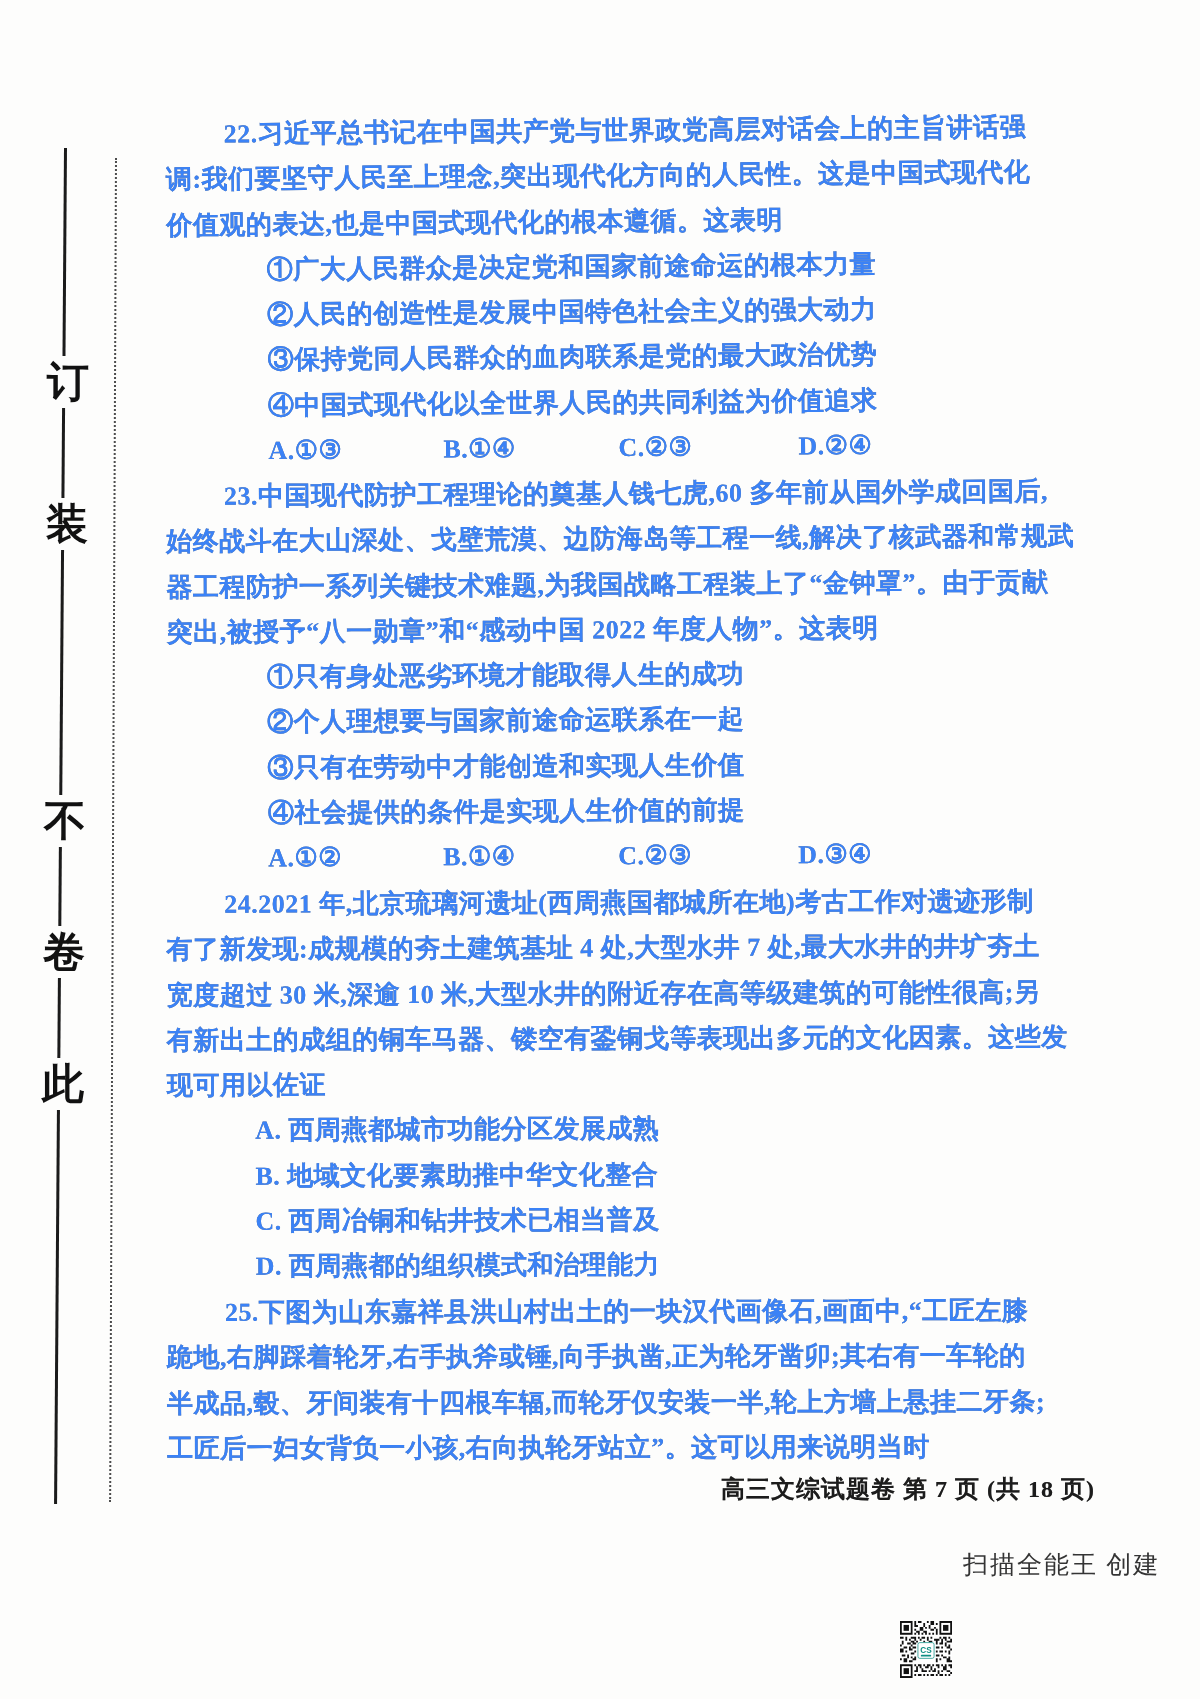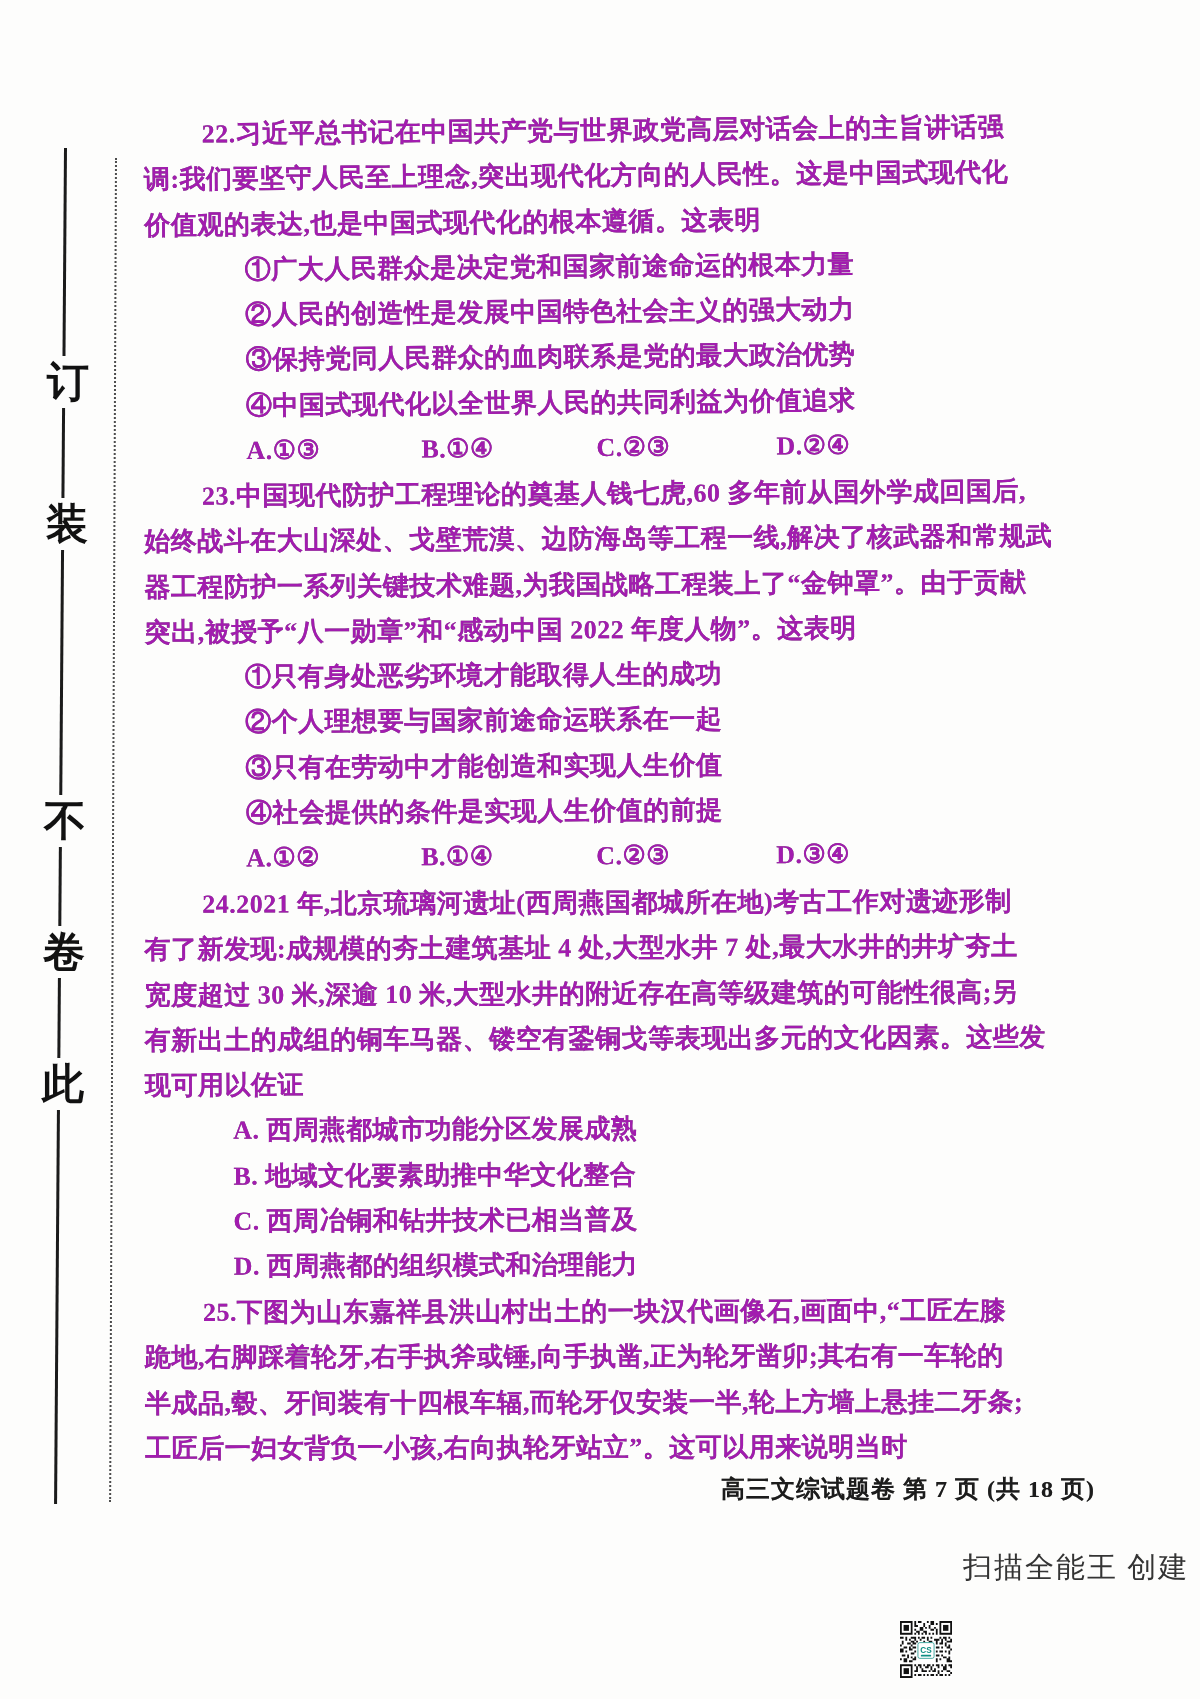--- a/index.html
+++ b/index.html
@@ -19,22 +19,22 @@
     font-size:42px;font-weight:700;color:#111;
     background:#fdfdfc;padding:5px 0;line-height:1;z-index:2;
   }
   .dot-rule{
     position:absolute;left:115px;top:158px;height:1344px;width:0;
     border-left:2px dotted #4c4c4c;transform:rotate(0.25deg);
     transform-origin:top center;
   }
   
   .content{
-    position:absolute;left:145px;top:112px;width:880px;
-    font-size:26px;font-weight:700;color:#a21caf;
+    position:absolute;left:167px;top:112px;width:880px;
+    font-size:26px;font-weight:700;color:#3b82f6;
     line-height:45.3px;letter-spacing:0.5px;
     text-shadow:0 0 0.5px rgba(10,10,10,.55);
   }
   .qblock{transform-origin:0 50%;}
   .rot1{transform:rotate(-0.5deg);}
   .rot2{transform:rotate(-0.35deg);}
   .rot3{transform:rotate(-0.22deg);}
   .rot4{transform:rotate(-0.12deg);}
   .ln{white-space:nowrap;}
   .first{padding-left:58px;}
@@ -48,21 +48,21 @@
   .footer{
     position:absolute;left:205px;top:1473px;width:890px;
     text-align:right;font-size:24px;font-weight:700;color:#1c1c1c;
     letter-spacing:1px;
     text-shadow:0 0 0.5px rgba(10,10,10,.5);
   }
   
   .qr{position:absolute;left:900px;top:1621px;width:52px;height:57px;}
   .scan-credit{
     position:absolute;left:963px;top:1548px;
-    font-size:29px;font-weight:400;color:#343434;letter-spacing:2px;
+    font-size:25px;font-weight:400;color:#343434;letter-spacing:2px;
     white-space:nowrap;
   }
 </style>
 </head>
 <body>
 
 <div class="bind-line"></div>
 <div class="bind-char" style="left:44px;top:356px;">订</div>
 <div class="bind-char" style="left:43px;top:498px;">装</div>
 <div class="bind-char" style="left:41px;top:795px;">不</div>

